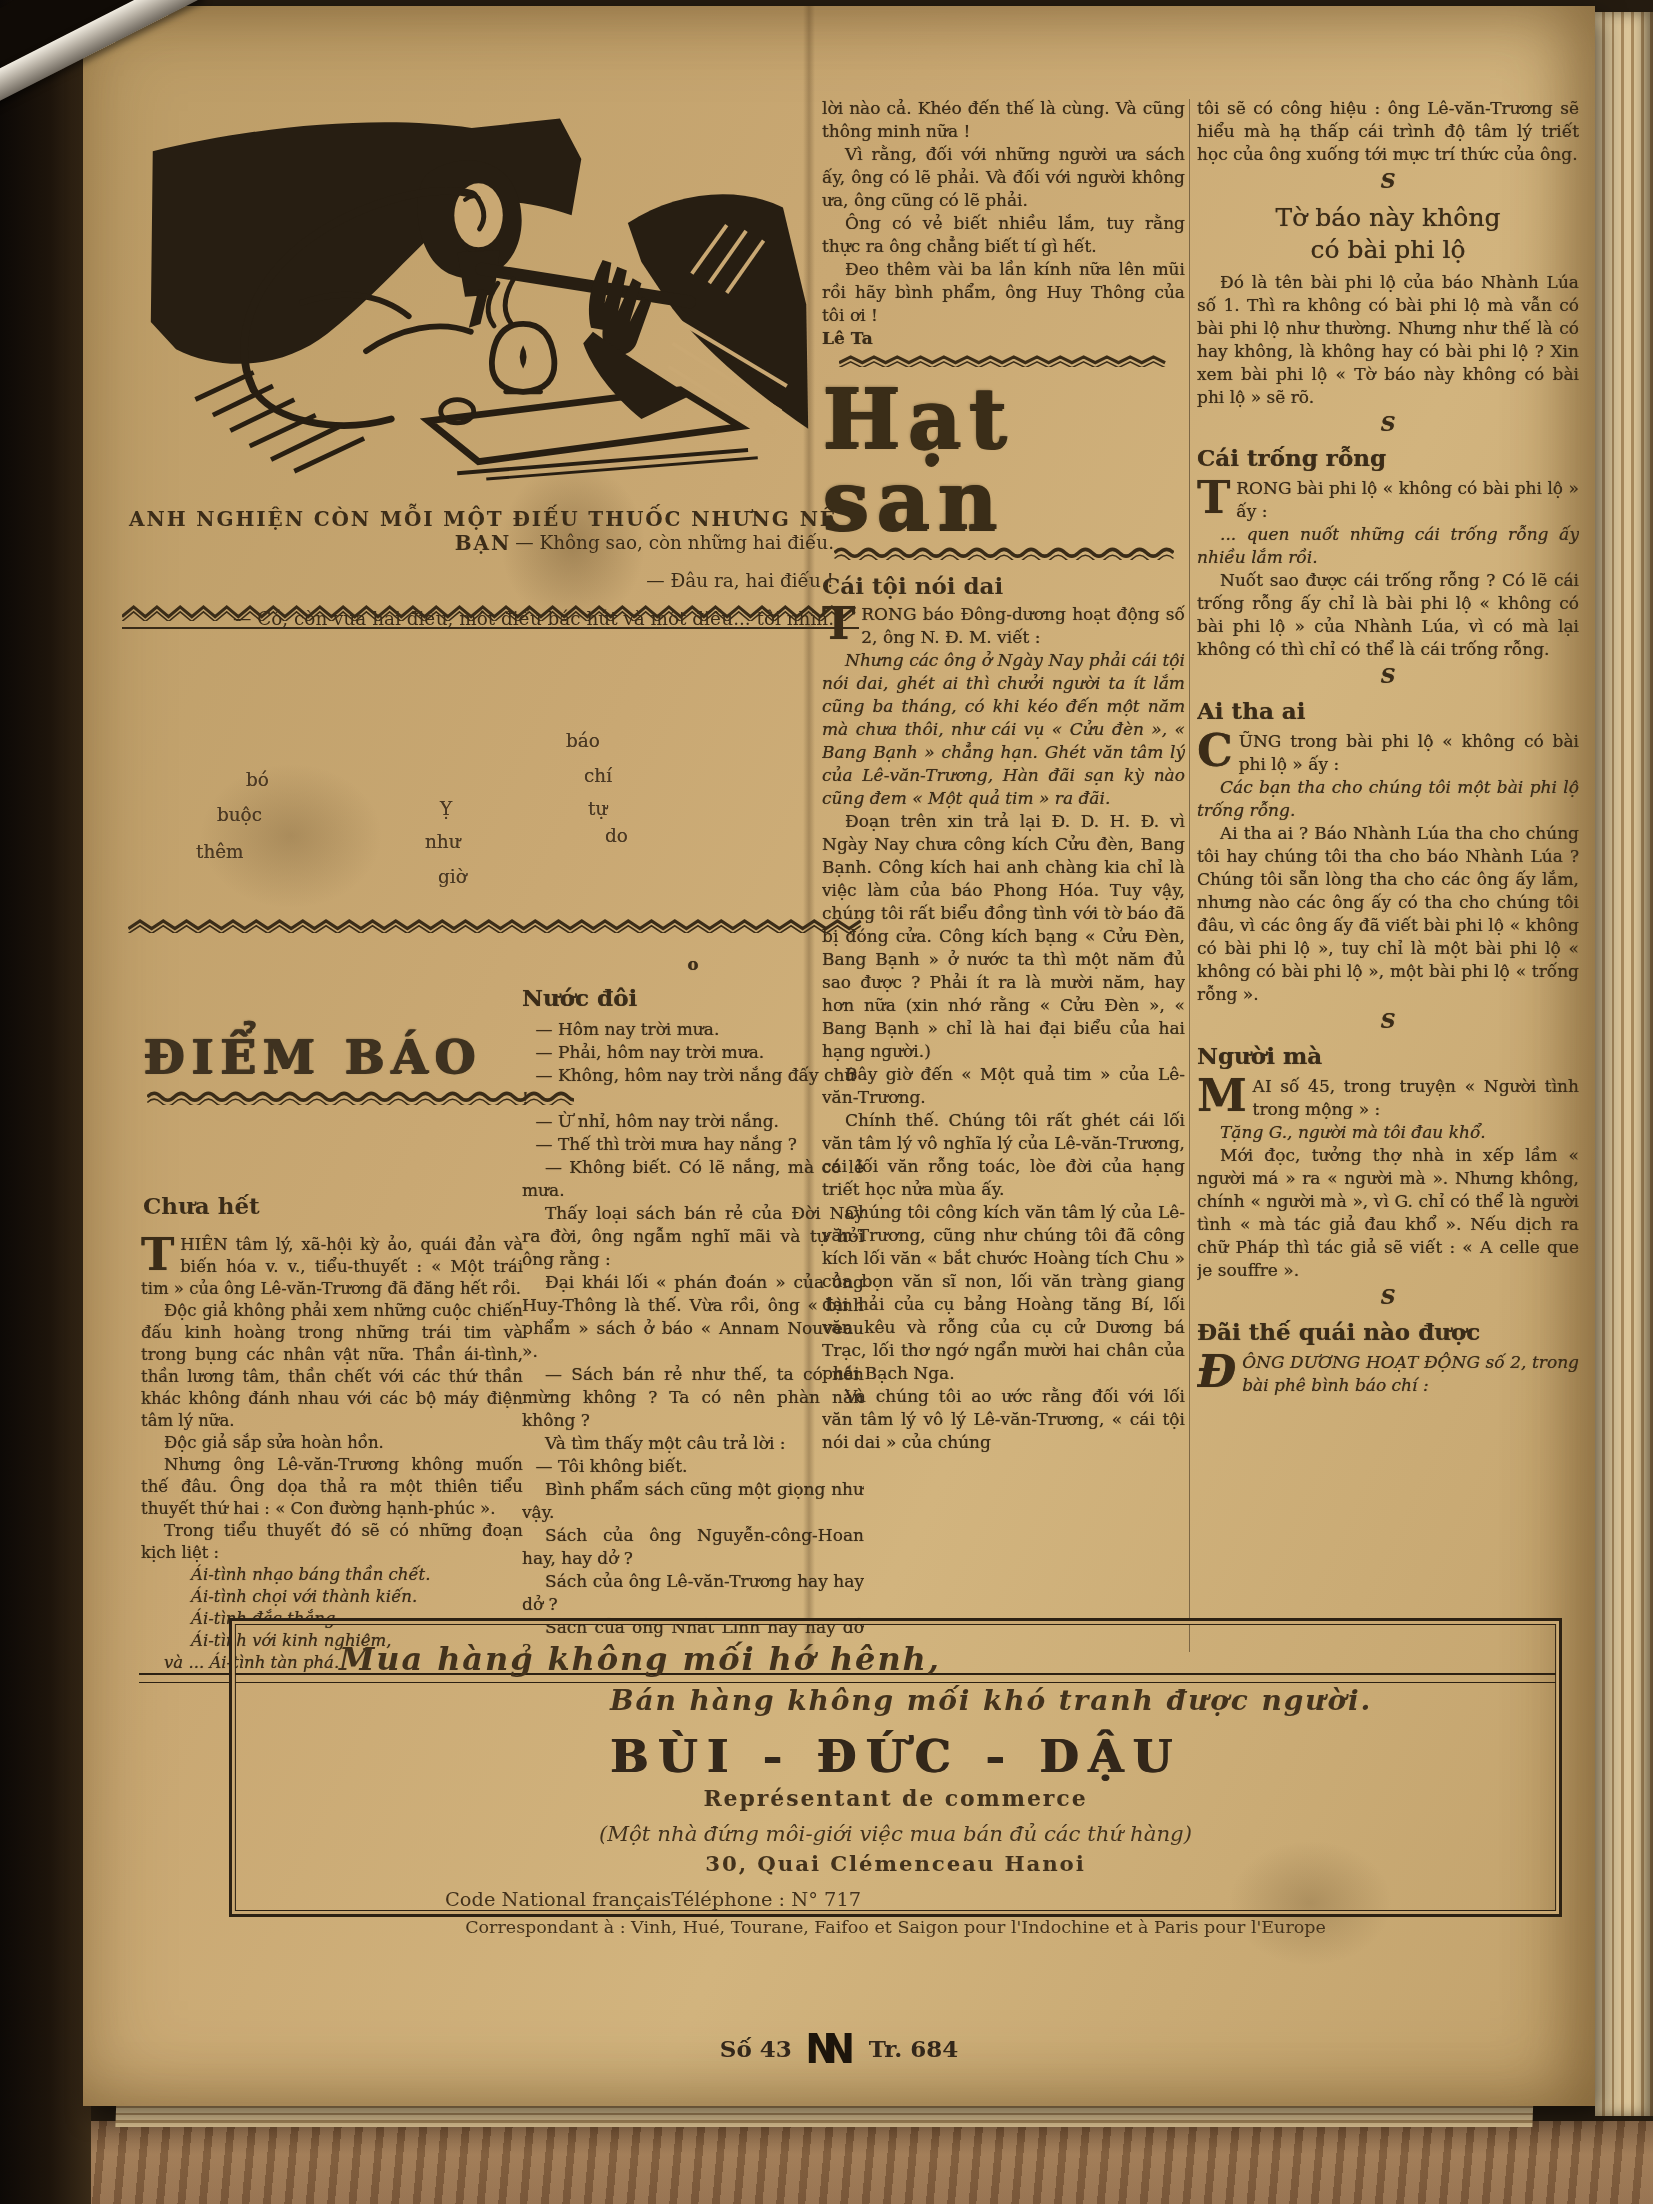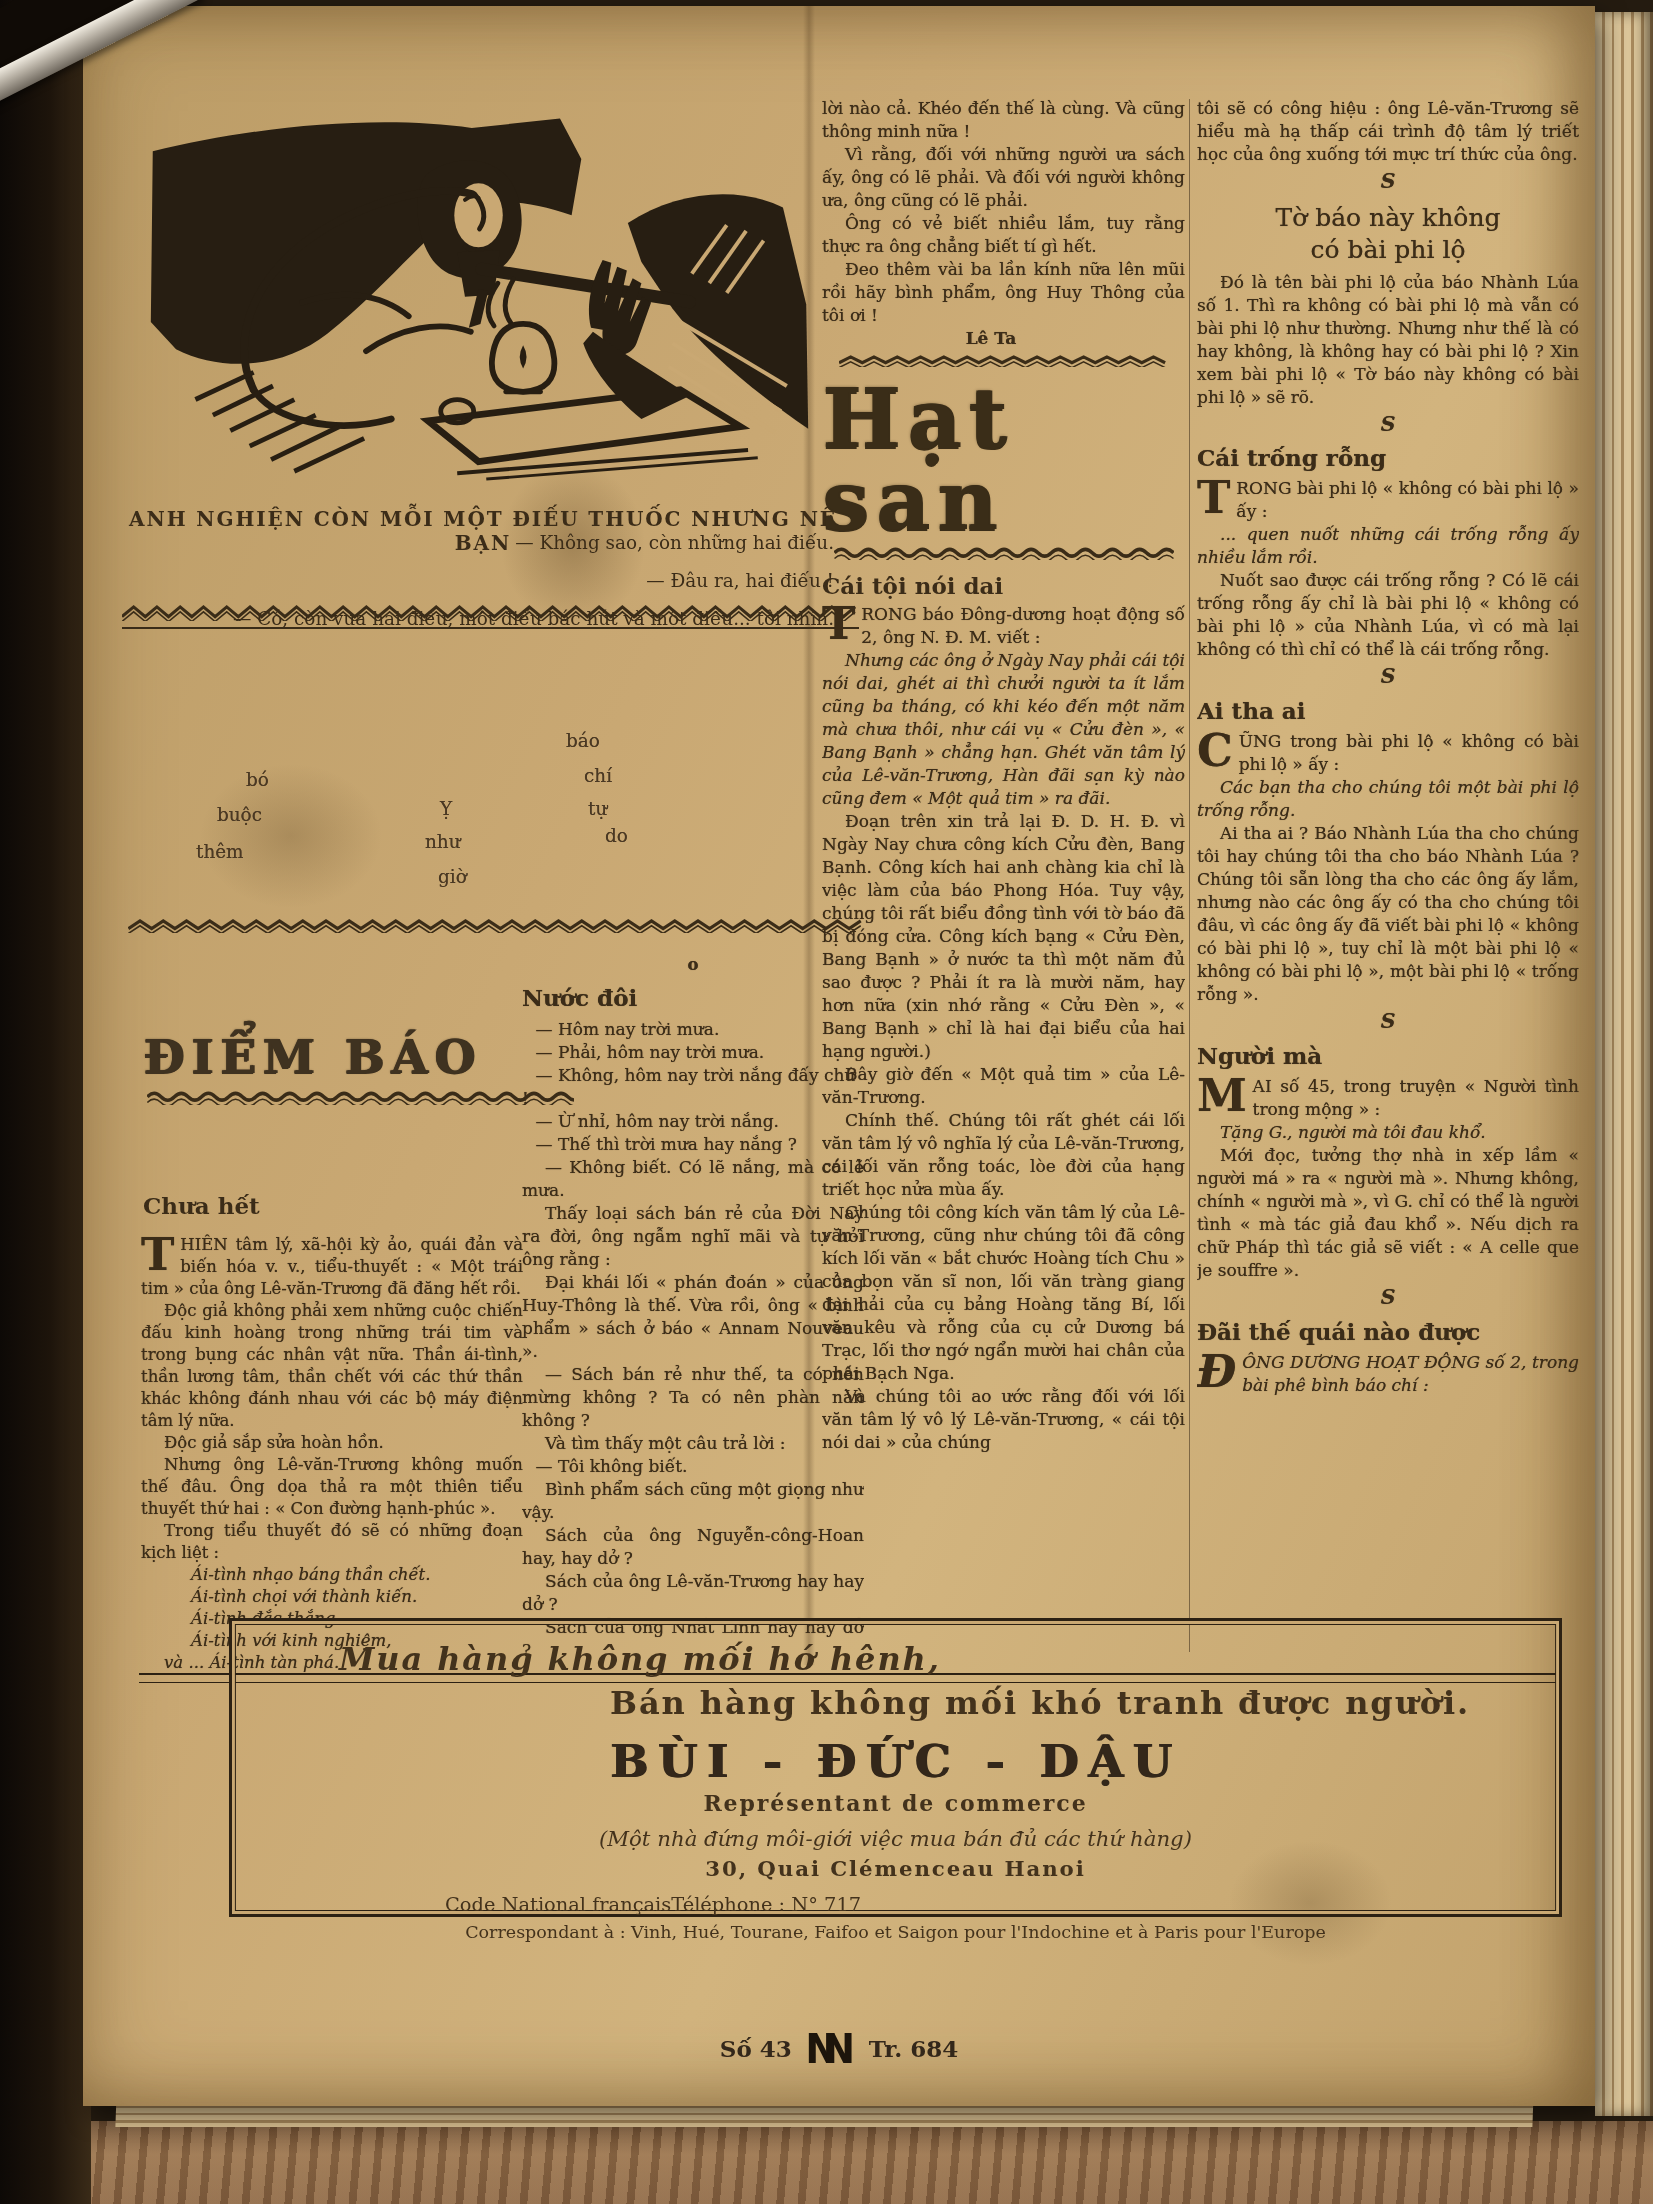--- a/index.html
+++ b/index.html
@@ -41,21 +41,21 @@
       text-shadow:0 0 0.7px rgba(59,44,24,.8)}
   .noindent{text-indent:0}
   .dash{text-indent:13.6px;text-align:left}
   .italic{font-style:italic}
   .indent2{text-indent:50px;text-align:left}
   .drop{float:left;font-size:45px;line-height:.8;font-weight:bold;margin:2.9px 5.8px 0 0}
   .head{font-weight:bold;font-size:23px;line-height:1.15;margin:9.7px 0 5.8px;text-indent:0;text-align:left}
   .head2{font-weight:normal;font-size:25px;line-height:1.25;margin:9.7px 0 5.8px;text-indent:0;text-align:center;white-space:pre-line}
   .orn{display:block;text-align:center;font-weight:bold;font-style:italic;font-size:20.4px;margin:3.9px 0;text-indent:0}
   .ring{font-size:16.5px;letter-spacing:0;font-style:normal}
-  .sig{text-align:center;font-weight:bold;padding-right:25px;text-indent:0}
+  .sig{text-align:left;font-weight:bold;padding-right:25px;text-indent:0}
 
   .col{position:absolute;overflow:hidden}
   #col1-body{left:58px;top:1228px;width:382px;height:439px;font-size:16.5px;line-height:22px}
   #col2{left:439px;top:943px;width:342px;height:724px;font-size:17px;line-height:23px}
   #col3{left:739px;top:91px;width:363px;height:1572px;font-size:17px;line-height:23px}
   #col4{left:1114px;top:91px;width:382px;height:1570px;font-size:17px;line-height:23px}
 
   .caption-title{position:absolute;left:41px;top:481px;width:718px;font-size:20px;font-weight:bold;
       letter-spacing:1.9px;text-align:center;text-indent:0}
   .caption-lines{position:absolute;left:41px;top:512px;width:722px;font-size:18.4px;line-height:26px}
@@ -70,21 +70,21 @@
   .diembao-sub{position:absolute;left:60px;top:1186px;font-size:23px;font-weight:bold}
 
   .hatsan{font-size:82px;font-weight:bold;letter-spacing:7.8px;color:#3a2d18;line-height:1;margin:9.7px 0 1.9px;
       text-shadow:1.9px 0 0 currentColor,0 1.5px 0 currentColor,0 0 2.9px rgba(58,45,24,.55);text-indent:0}
   .sec-title{font-weight:bold;font-size:23px;margin:13.6px 0 5.8px;text-indent:0}
 
   
   .adbox{position:absolute;left:146px;top:1612px;width:1327px;height:293px;
       border:3.9px solid #2c2113;box-shadow:inset 0 0 0 2.9px #c9a873, inset 0 0 0 3.9px #2c2113;color:#43321c}
   .ad-line1{margin:19.4px 0 0 107px;font-size:32px;font-style:italic;font-weight:bold;letter-spacing:1.9px}
-  .ad-line2{margin:5.8px 0 0 378px;font-size:32px;font-weight:bold;letter-spacing:1.9px}
+  .ad-line2{margin:5.8px 0 0 378px;font-size:28px;font-style:italic;font-weight:bold;letter-spacing:1.9px}
   .ad-name{margin:13px 0 0;text-align:center;font-size:45px;font-weight:bold;letter-spacing:9.7px;color:#33271a;
       text-shadow:1.5px 0 0 currentColor}
   .ad-sub{margin:1.9px 0 0;text-align:center;font-size:22px;font-weight:bold;letter-spacing:1.9px}
   .ad-desc{margin:9.7px 0 0;text-align:center;font-size:21.3px;font-style:italic}
   .ad-addr{margin:5.8px 0 0;text-align:center;font-size:21.3px;font-weight:bold;letter-spacing:1.9px}
   .ad-row{display:flex;margin:11.6px 146px 0 213px;font-size:19.4px}
   .ad-corr{margin:5.8px 0 0;text-align:center;font-size:17.5px}
 
   .dblrule{position:absolute;left:56px;top:1667px;width:1419px;height:6.8px;
       border-top:2.9px solid #2c2113;border-bottom:1.9px solid #2c2113}

